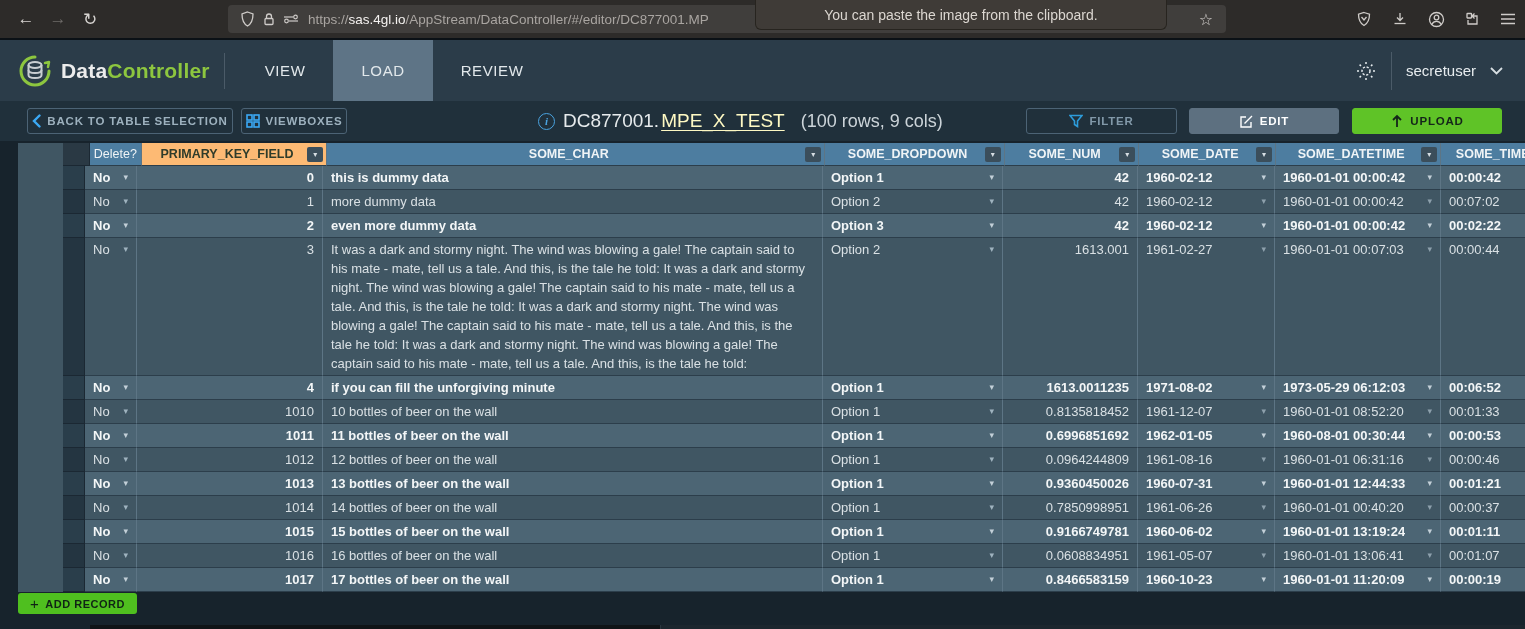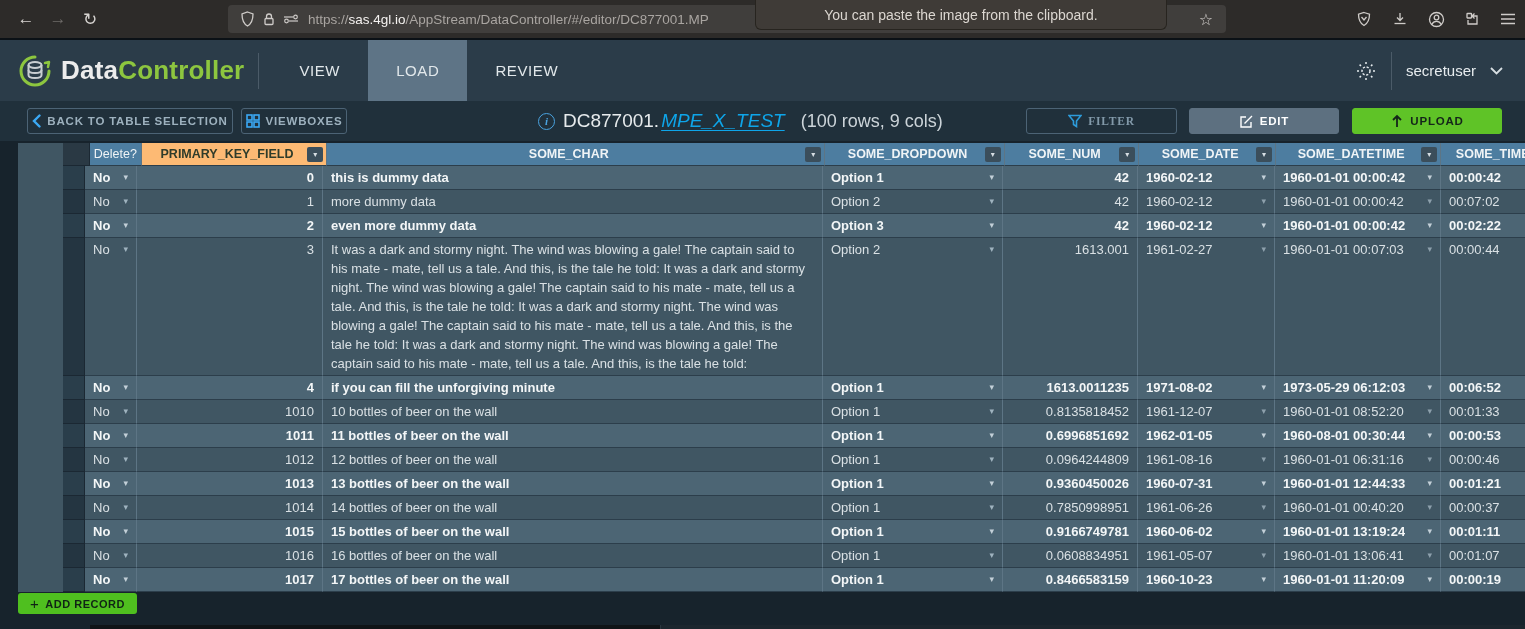--- a/index.html
+++ b/index.html
@@ -21,21 +21,21 @@
   .star { margin-left:auto; color:#cfccc9; font-size:16px; width:24px; text-align:center; }
   .chrome-right { position:absolute; right:6px; top:4px; height:30px; display:flex; align-items:center; gap:14px; }
   .chrome-icon { width:22px; height:22px; display:flex; align-items:center; justify-content:center; color:#cfccc9; }
   .tooltip { position:absolute; left:755px; top:0; width:412px; height:30px; background:#3f3b37;
              border:1px solid #27241f; border-top:none; border-radius:0 0 6px 6px; display:flex;
              align-items:center; justify-content:center; font-size:14px; color:#dcd7d1; z-index:5; }
 
   
   .app-header { top:40px; left:0; width:1525px; height:61px; background:#2b3c49; display:flex; align-items:center; }
   .logo { display:flex; align-items:center; margin-left:18px; height:100%; }
-  .logo-text { font-size:26px; font-weight:700; letter-spacing:0.2px; margin-left:9px; }
+  .logo-text { font-size:21px; font-weight:700; letter-spacing:0.2px; margin-left:9px; }
   .logo-text .t1 { color:#ececec; }
   .logo-text .t2 { color:#8dc63f; }
   .logo-sep { width:1px; height:36px; background:#4b5b68; margin-left:14px; }
   .nav-tabs { display:flex; height:100%; margin-left:12px; }
   .nav-tab { height:100%; display:flex; align-items:center; justify-content:center; padding:0 28px;
              color:#e2e8eb; font-size:15px; letter-spacing:0.6px; cursor:pointer; }
   .nav-tab.active { background:#5e7486; }
   .header-right { margin-left:auto; display:flex; align-items:center; margin-right:22px; gap:14px; }
   .theme-icon { color:#e6ebee; display:flex; }
   .hr-sep { width:1px; height:38px; background:#4b5b68; }
@@ -47,23 +47,23 @@
   .tb-btn { position:absolute; top:7px; height:26px; border:1px solid #4c6375; border-radius:3px;
             display:flex; align-items:center; justify-content:center; color:#9db1be; font-size:11.5px;
             letter-spacing:0.8px; font-weight:600; background:transparent; cursor:pointer; }
   .btn-back { left:27px; width:206px; }
   .btn-viewboxes { left:241px; width:106px; }
   .tb-title { position:absolute; top:0; left:538px; height:40px; display:flex; align-items:center; gap:8px; }
   .info-icon { width:17px; height:17px; border:1.5px solid #4aa3e0; border-radius:50%; color:#4aa3e0;
                font-size:11px; font-weight:700; display:flex; align-items:center; justify-content:center;
                font-family:"Liberation Serif","DejaVu Serif",serif; font-style:italic; }
   .tb-title .lib { color:#e6eaec; font-size:19px; }
-  .tb-title .tbl-link { color:#0ea5e9; font-size:19px; text-decoration:underline; text-underline-offset:3px; cursor:pointer;font-style:italic; }
+  .tb-title .tbl-link { color:#fef9c3; font-size:19px; text-decoration:underline; text-underline-offset:3px; cursor:pointer; }
   .tb-title .meta { color:#ccd4d9; font-size:18px; margin-left:8px; }
-  .btn-filter { left:1026px; width:151px; color:#8299a9;font-family:Liberation Serif, serif; }
+  .btn-filter { left:1026px; width:151px; color:#8299a9; }
   .btn-edit { left:1189px; width:150px; background:#5d7080; border-color:#5d7080; color:#ffffff; }
   .btn-upload { left:1352px; width:150px; background:#5fc327; border-color:#5fc327; color:#14251a; font-weight:700; }
   .tb-btn .ic { display:flex; margin-right:6px; }
 
   
   .grid { top:143px; left:18px; width:1495px; background:#405663; }
   .tr { display:flex; width:1495px;margin-left:45px; }
   .cell { border-right:1px solid #5d7585; border-bottom:1px solid #2c3e4b; padding:2px 8px;
           font-size:13px; line-height:19px; display:flex; align-items:flex-start; overflow:hidden; }
   .c-gutter { width:22px; padding:0; background:#243441; border-right:1px solid #1b2833; }

